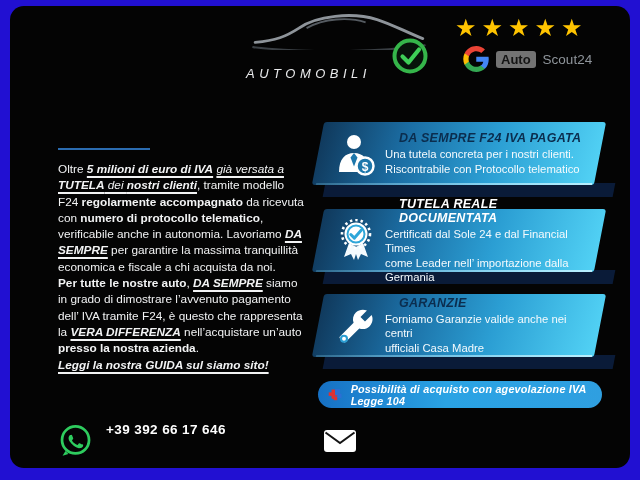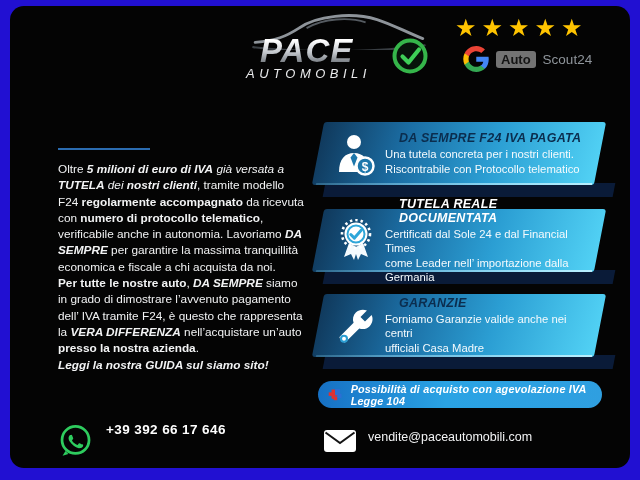--- a/index.html
+++ b/index.html
@@ -27,21 +27,21 @@
 
   
   .heading{position:absolute;left:48px;top:72px;font-size:20px;line-height:21px;font-weight:800;
     font-style:italic;color:#ffffff;letter-spacing:.3px;}
   .heading-underline{position:absolute;left:48px;top:142px;width:92px;height:2px;background:#2b6cb0;}
   .body-text{position:absolute;left:48px;top:155px;width:246px;color:#f2f3f4;font-size:11.8px;
     line-height:16.3px;}
   .body-text p{margin:0;}
   .seg.b{font-weight:700;}
   .seg.i{font-style:italic;}
-  .seg.u{text-decoration-thickness:1.5px;text-underline-offset:2.5px;}
+  .seg.u{text-decoration:underline;text-decoration-thickness:1.5px;text-underline-offset:2.5px;}
 
   
   .banner-shadow{position:absolute;left:314px;width:290px;height:14px;background:#0a1b38;
     transform:skewX(-11deg);}
   .banner{position:absolute;left:308px;width:282px;height:63px;transform:skewX(-11deg);
     background:linear-gradient(97deg,#10395c 0%,#1b6da3 30%,#2b9ed3 62%,#52d2f5 100%);
     border-radius:3px;}
   .banner::after{content:'';position:absolute;left:4px;right:2px;bottom:0;height:2px;
     background:linear-gradient(90deg,rgba(130,215,245,.25),rgba(190,240,255,.95));}
   .banner-inner{position:absolute;inset:0;transform:skewX(11deg);display:flex;align-items:center;
@@ -72,21 +72,20 @@
 
 <div class="frame">
 <div class="panel">
 
   <div class="logo-cluster">
     <svg class="car-svg" width="184" height="40" viewBox="0 0 190 42">
       <path d="M8 34 C30 32 40 28 54 19 C72 6 110 2 136 10 C152 15 168 24 184 30" stroke="#8e949a" stroke-width="3" fill="none" stroke-linecap="round"></path>
       <path d="M62 19 C80 9 106 7 124 13" stroke="#555b61" stroke-width="2" fill="none"></path>
       <path d="M6 39 C60 45 132 45 186 37" stroke="#3a3f44" stroke-width="2.2" fill="none" stroke-linecap="round"></path>
     </svg>
-    <div class="brand-name">PACE</div>
     <div class="brand-sub">AUTOMOBILI</div>
     <svg class="check-badge" viewBox="0 0 40 40">
       <circle cx="20" cy="20" r="15.5" fill="#07130a" stroke="#35b54a" stroke-width="4"></circle>
       <path d="M12.5 20.5 l6 6 l10.5-13" stroke="#3ecf57" stroke-width="4.2" fill="none" stroke-linecap="round" stroke-linejoin="round"></path>
     </svg>
   </div>
 
   <div class="stars">★★★★★</div>
   <div class="google-row">
     <svg width="26" height="26" viewBox="0 0 533.5 544.3">
@@ -184,18 +183,17 @@
     </svg>
     <span class="phone">+39 392 66 17 646</span>
   </div>
 
   <div class="email-contact">
     <svg width="34" height="24" viewBox="0 0 34 24">
       <rect x="1" y="1" width="32" height="22" rx="3" fill="#fff"></rect>
       <path d="M2.5 3.5 L17 14 L31.5 3.5" stroke="#141414" stroke-width="2" fill="none"></path>
     </svg>
     <div>
-      <div class="email-address">vendite@paceautomobili.com</div>
     </div>
   </div>
 
 </div>
 </div>
 
 </body></html>

